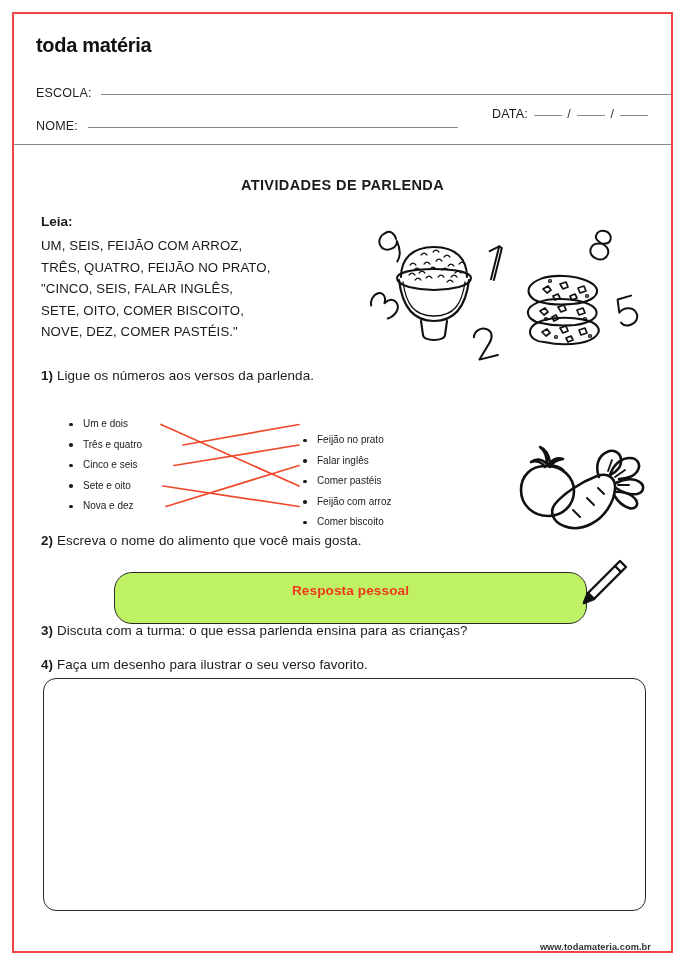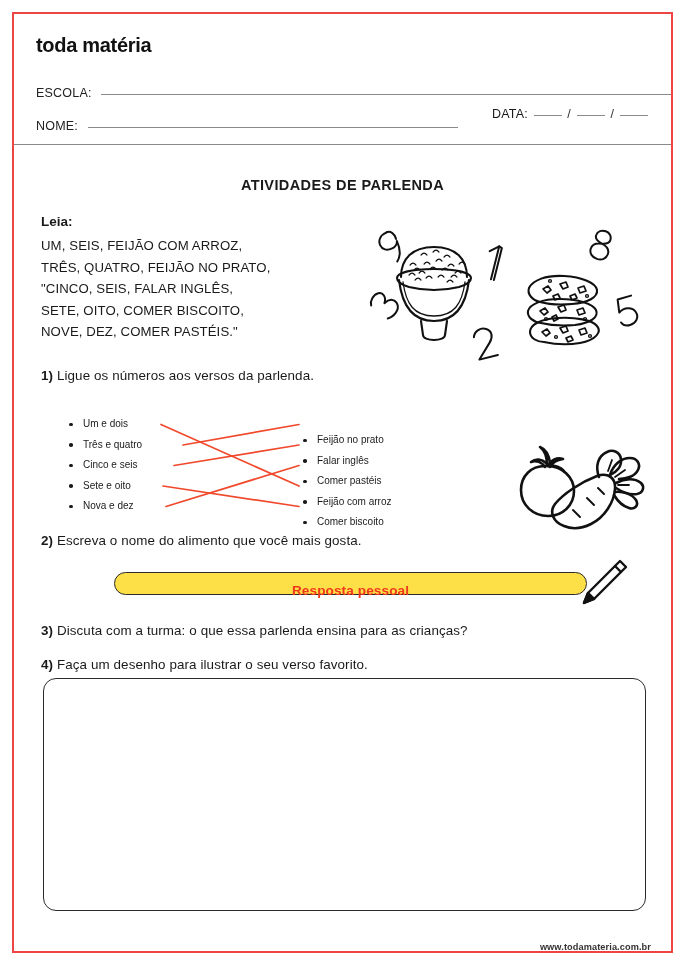--- a/index.html
+++ b/index.html
@@ -185,25 +185,25 @@
     height: 102px;
     pointer-events: none;
   }
 
   
   #answer-pill {
     position: absolute;
     left: 100px;
     top: 558px;
     width: 473px;
-    height: 23px;
+    height: 52px;
     border: 1.4px solid #2b2b2b;
     border-radius: 18px;
     box-sizing: border-box;
-    background: #fde047;
+    background: #bef264;
   }
   #answer-text {
     position: absolute;
     left: 0; top: 0;
     width: 100%;
     height: 36px;
     line-height: 36px;
     text-align: center;
     font-size: 13.6px;
     font-weight: 700;

